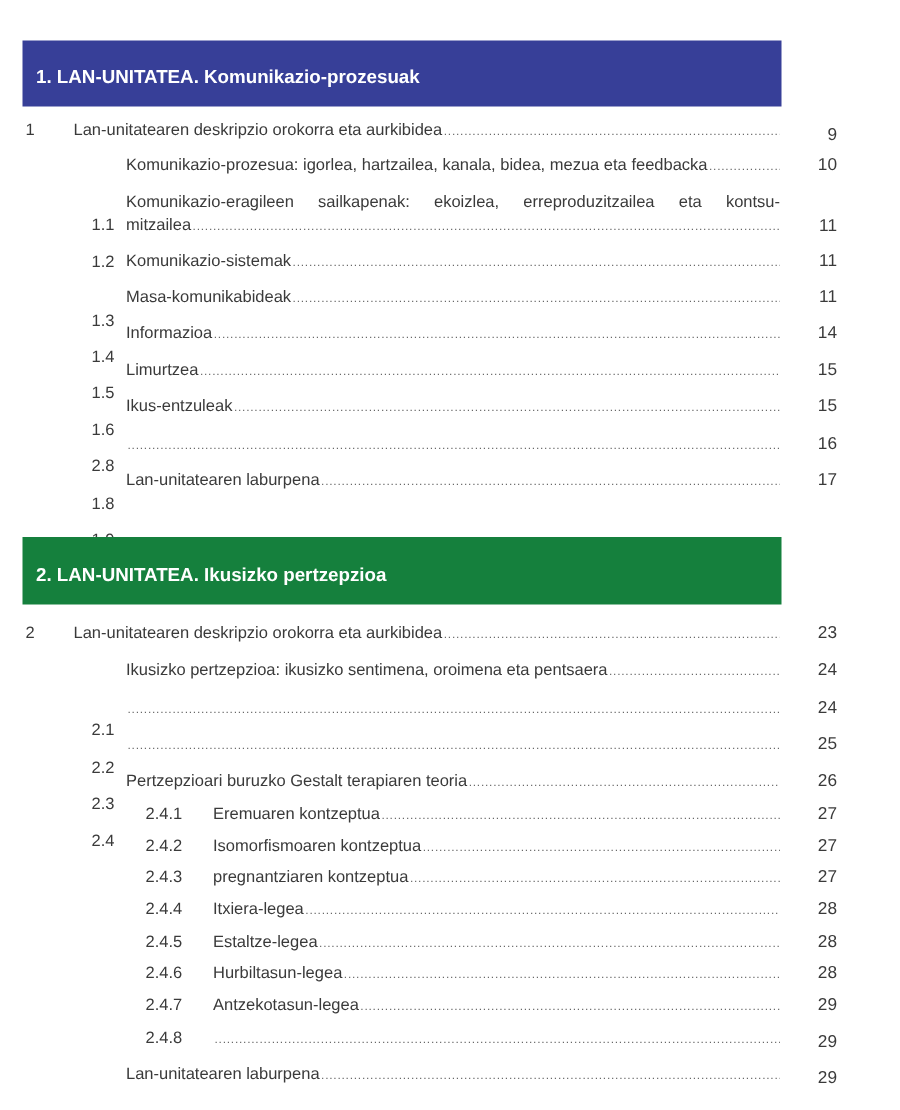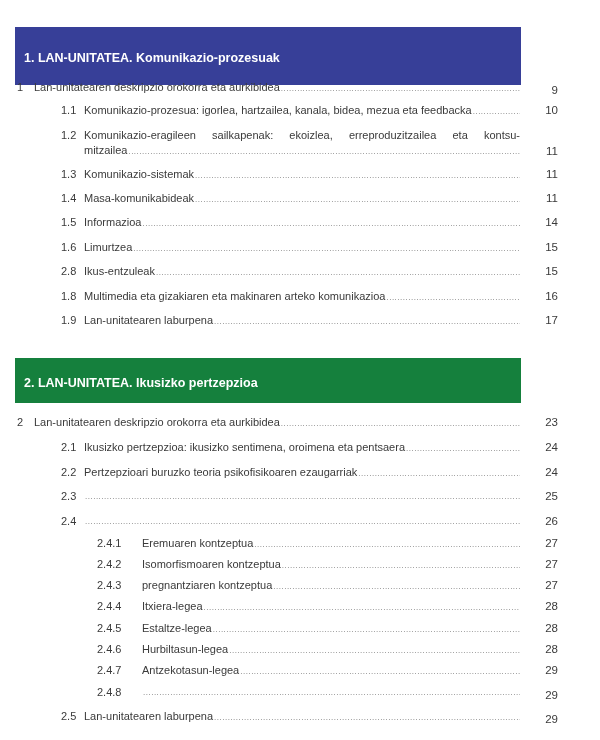--- a/index.html
+++ b/index.html
@@ -2,21 +2,21 @@
 <html><head>
   <meta charset="utf-8">
   <style>
     html, body { margin: 0; padding: 0; background: #ffffff; }
     body {
       width: 600px; height: 740px; position: relative; overflow: hidden;
       font-family: "Liberation Sans", sans-serif;
       color: #333333;
     }
     .unit-bar {
-      position: absolute; left: 15px; width: 506px; height: 58px;
+      position: absolute; left: 15px; width: 506px; height: 44px;
       color: #ffffff; font-weight: bold; font-size: 12.5px;
       box-sizing: border-box; padding-left: 9px;
       display: flex; align-items: center; padding-top: 4px;
     }
     .unit-bar.blue { background: #373f98; top: 27px; }
     .unit-bar.red { background: #15803d; top: 358px; height: 45px; }
     .toc-row {
       position: absolute; left: 0; width: 600px; font-size: 11px; line-height: 13px;
       color: #3a3a3a;
     }
@@ -27,22 +27,22 @@
     }
     .toc-row .title { flex: 0 0 auto; }
     .toc-row .leader {
       flex: 1 1 auto; overflow: hidden; white-space: nowrap;
       color: #666666; font-size: 8px; letter-spacing: 0.5px; margin-left: 1px;
     }
     .toc-row .page {
       position: absolute; right: 42px; text-align: right; font-size: 11.5px;
     }
     .lvl0 .num { left: 17px; }
-    .lvl0 .title-wrap { left: 14px; padding-left: 20px; }
-    .lvl1 .num { left: 61px; }
+    .lvl0 .title-wrap { left: 29px; padding-left: 20px; }
+    .lvl1 .num { left: 61px; margin-top: 40px; }
     .lvl1 .title-wrap { left: 84px; }
     .lvl2 .num { left: 97px; }
     .lvl2 .title-wrap { left: 142px; }
     .wrap2 .line1 {
       position: absolute; left: 84px; right: 80px; text-align: justify;
       text-align-last: justify; white-space: nowrap;
     }
     .wrap2 .title-wrap { top: 15px; }
   </style>
 </head>
@@ -121,21 +121,20 @@
   <span class="title-wrap">
       <span class="title">Ikus-entzuleak</span>
       <span class="leader">....................................................................................................................................................................................................................................................</span>
     </span>
   <span class="page">15</span>
 </div>
 
 <div class="toc-row lvl1" style="top:290px">
   <span class="num">1.8</span>
   <span class="title-wrap">
-      <span class="title">Multimedia eta gizakiaren eta makinaren arteko komunikazioa</span>
       <span class="leader">....................................................................................................................................................................................................................................................</span>
     </span>
   <span class="page">16</span>
 </div>
 
 <div class="toc-row lvl1" style="top:314px">
   <span class="num">1.9</span>
   <span class="title-wrap">
       <span class="title">Lan-unitatearen laburpena</span>
       <span class="leader">....................................................................................................................................................................................................................................................</span>
@@ -161,37 +160,37 @@
   <span class="title-wrap">
       <span class="title">Ikusizko pertzepzioa: ikusizko sentimena, oroimena eta pentsaera</span>
       <span class="leader">....................................................................................................................................................................................................................................................</span>
     </span>
   <span class="page">24</span>
 </div>
 
 <div class="toc-row lvl1" style="top:466px">
   <span class="num">2.2</span>
   <span class="title-wrap">
-      <span class="title">Pertzepzioari buruzko teoria psikofisikoaren ezaugarriak</span>
       <span class="leader">....................................................................................................................................................................................................................................................</span>
     </span>
   <span class="page">24</span>
 </div>
 
 <div class="toc-row lvl1" style="top:490px">
   <span class="num">2.3</span>
   <span class="title-wrap">
       <span class="leader">....................................................................................................................................................................................................................................................</span>
     </span>
   <span class="page">25</span>
 </div>
 
 <div class="toc-row lvl1" style="top:515px">
   <span class="num">2.4</span>
   <span class="title-wrap">
+      <span class="title">Pertzepzioari buruzko Gestalt terapiaren teoria</span>
       <span class="leader">....................................................................................................................................................................................................................................................</span>
     </span>
   <span class="page">26</span>
 </div>
 
 <div class="toc-row lvl2" style="top:537px">
   <span class="num">2.4.1</span>
   <span class="title-wrap">
       <span class="title">Eremuaren kontzeptua</span>
       <span class="leader">....................................................................................................................................................................................................................................................</span>

